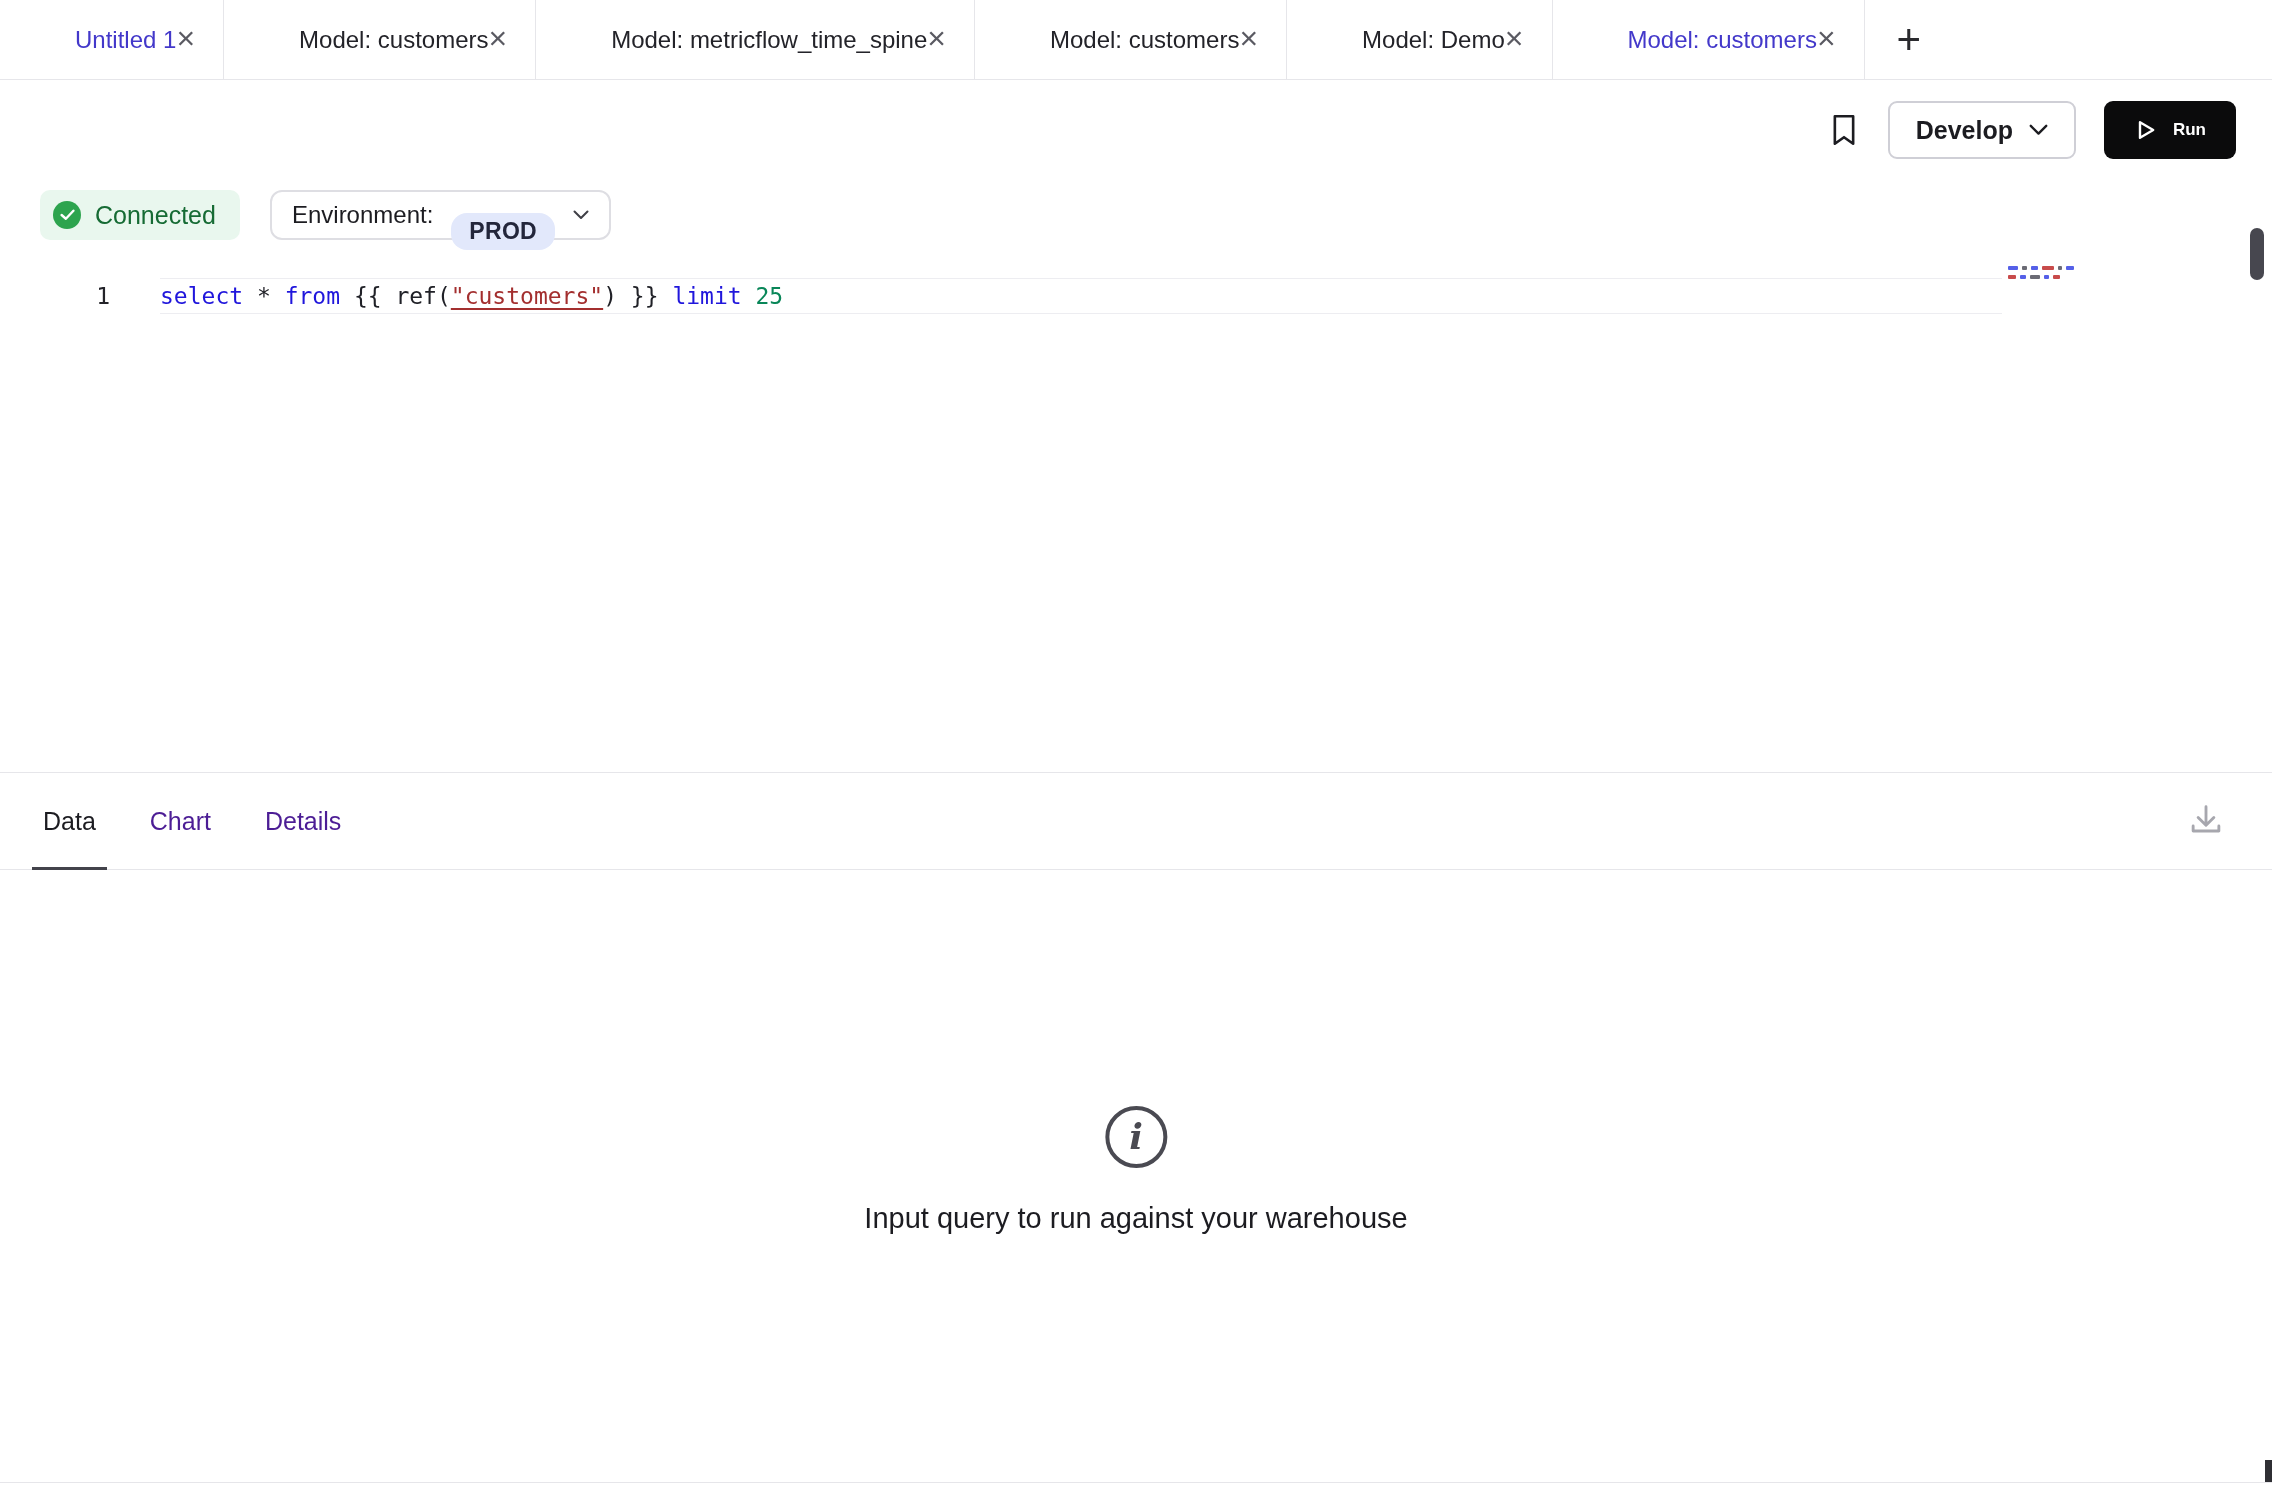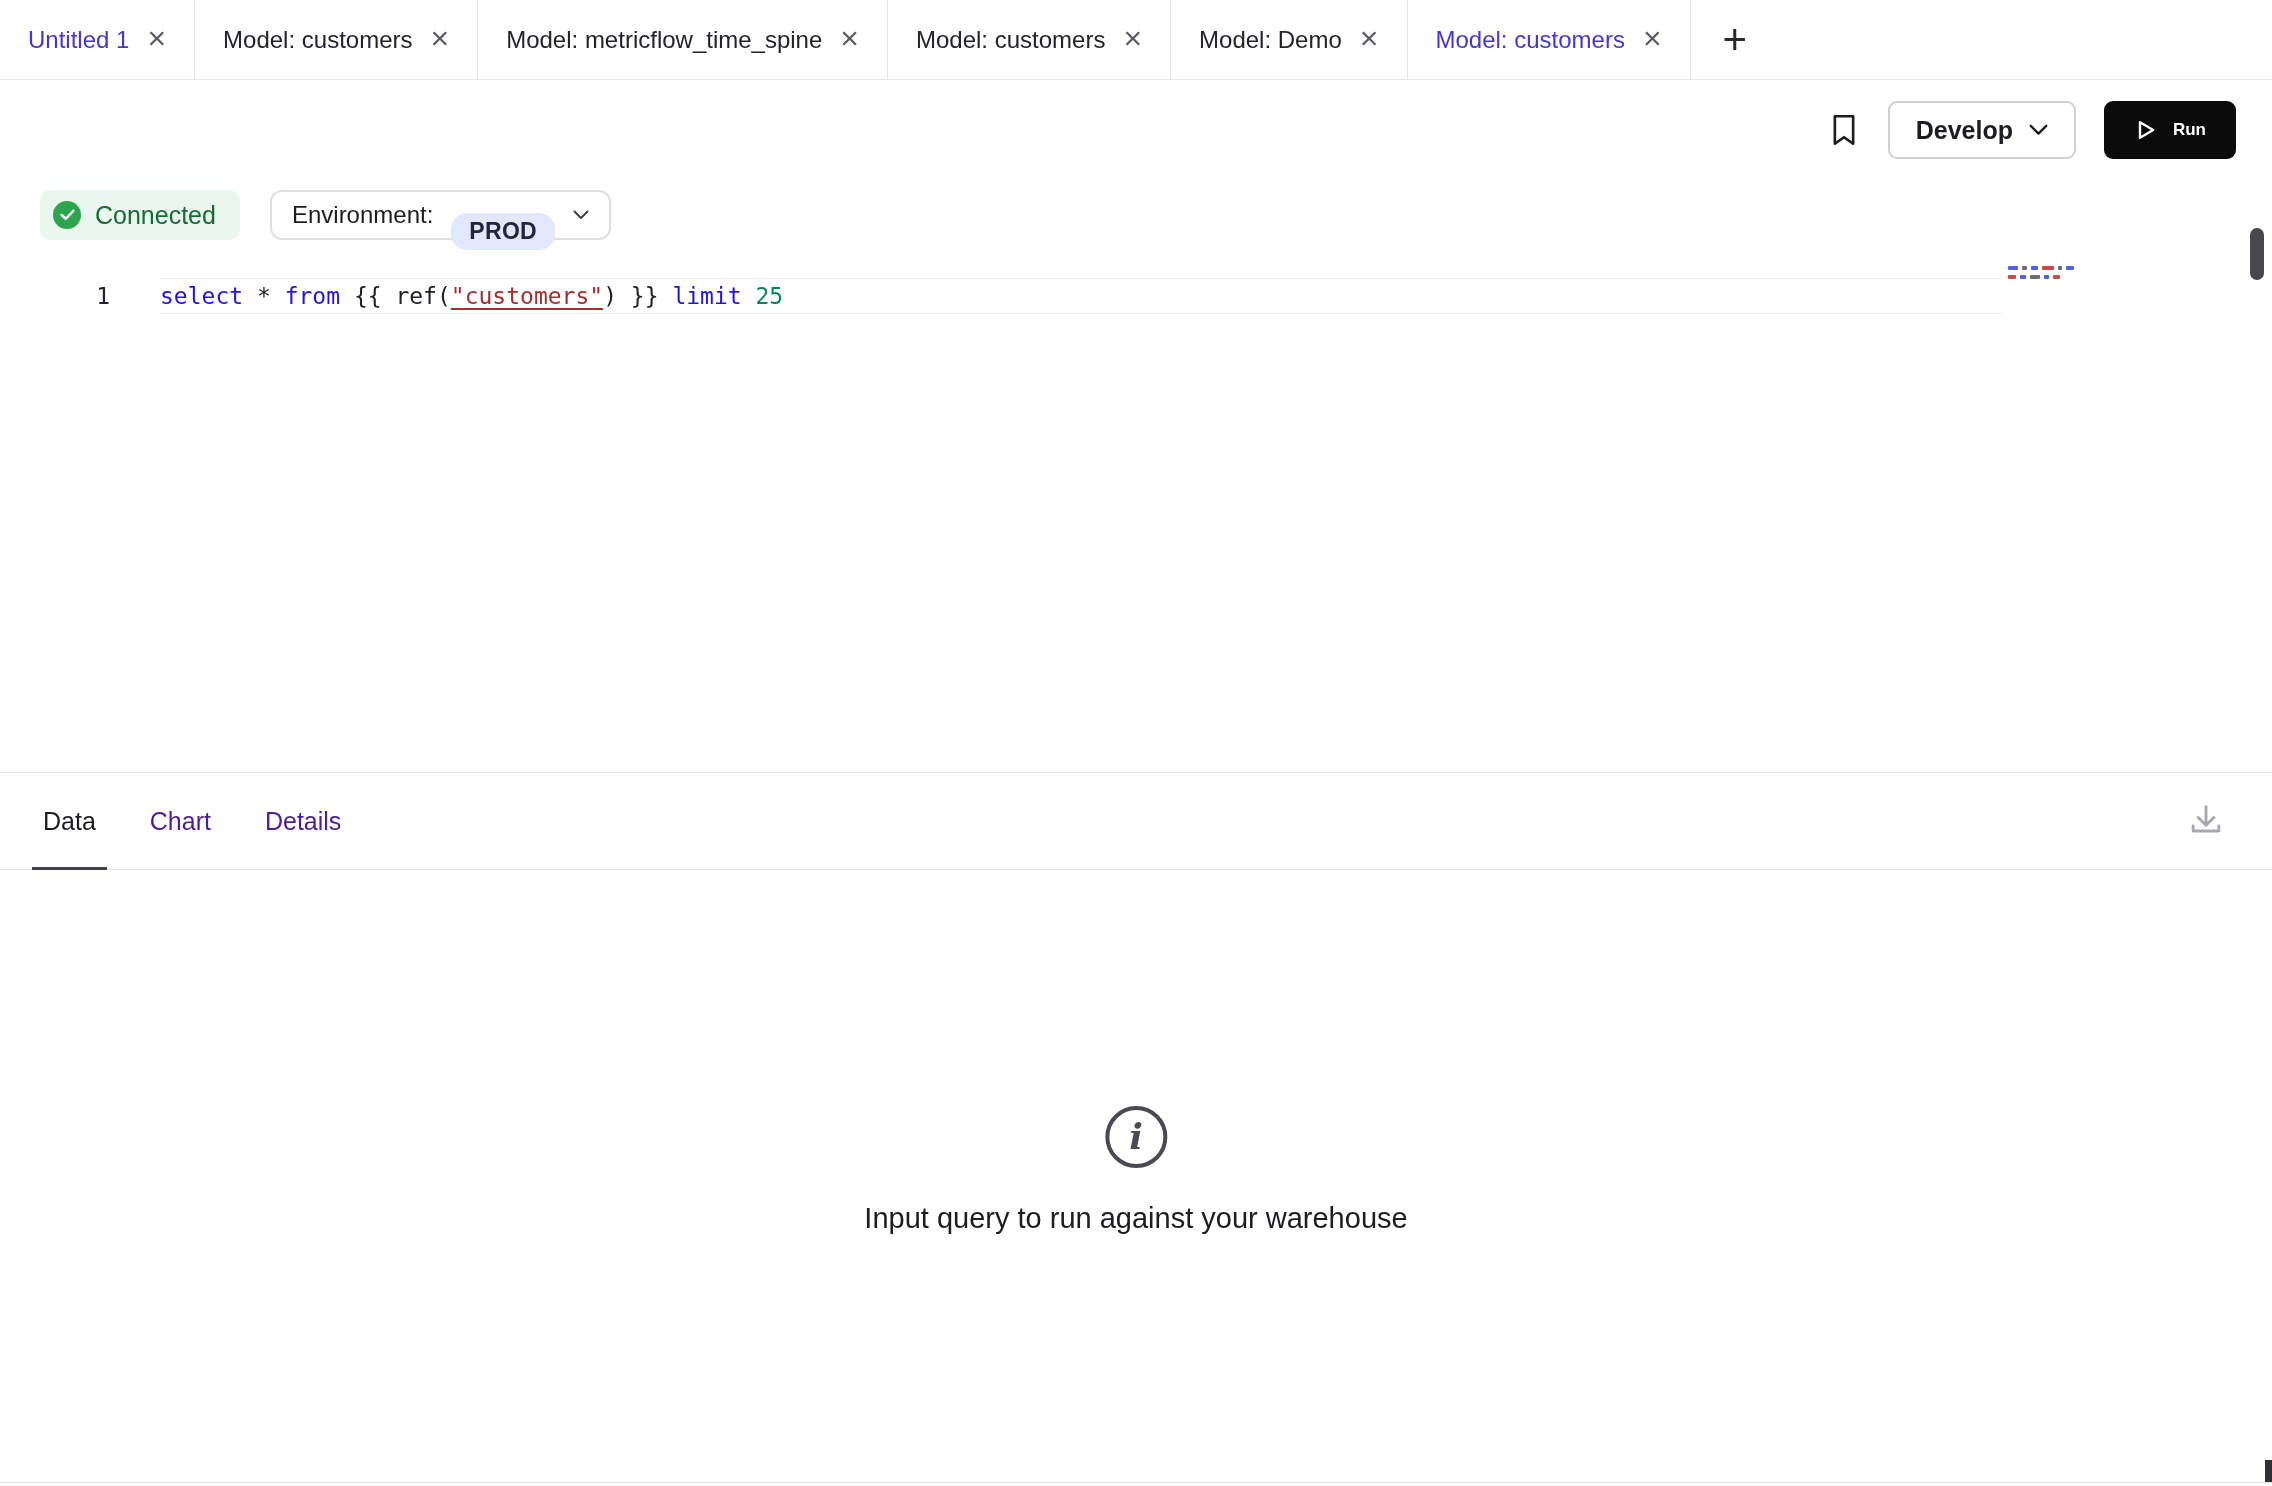--- a/index.html
+++ b/index.html
@@ -1,21 +1,21 @@
 <!DOCTYPE html>
 <html style="--accent-blue: #4338ca; --keyword-blue: #2016dc; --string-red: #a32f2f; --number-green: #098658; --success-green: #2da44e; --success-bg: #e9f7ee; --prod-badge-bg: #e2e8fb; --run-button-bg: #0b0b0c;"><head>
 <meta charset="utf-8">
 <style>
   * { margin:0; padding:0; box-sizing:border-box; }
   html, body { width:2272px; height:1486px; background:#ffffff; font-family:"Liberation Sans", sans-serif; color:#1c1c21; overflow:hidden; }
   .app { position:relative; width:2272px; height:1486px; background:#fff; }
 
   
   .tabbar { display:flex; height:80px; border-bottom:1px solid #e6e6ea; align-items:stretch; }
-  .tab { display:flex; align-items:center; gap:18px; padding:0 28px; border-right:1px solid #e6e6ea; font-size:24px; font-weight:500; color:#232329; cursor:default; }
+  .tab { display:flex; align-items:center; padding:0 28px; border-right:1px solid #e6e6ea; font-size:24px; font-weight:500; color:#232329; cursor:default;margin-left:47px; }
   .tab-label { white-space:nowrap; }
   .tab.blue .tab-label { color: var(--accent-blue, #4338ca); }
   .tab-close { font-size:32px; line-height:1; color:#5a5a62; margin-top:-3px; }
   .tab-add { display:flex; align-items:center; justify-content:center; padding:0 32px; font-size:42px; font-weight:300; color:#2a2a2e; }
 
   
   .toolbar { height:100px; display:flex; align-items:center; justify-content:flex-end; gap:28px; padding:0 36px; }
   .icon-btn { display:flex; align-items:center; justify-content:center; }
   .btn-develop { display:flex; align-items:center; gap:16px; height:58px; padding:0 26px; border:2px solid #cfcfd6; border-radius:9px; background:#fff; font-size:25px; font-weight:600; color:#1c1c21; font-family:inherit; }
   .btn-run { display:flex; align-items:center; gap:15px; height:58px; padding:0 30px; border:none; border-radius:9px; background:var(--run-button-bg, #0b0b0c); color:#fff; font-size:17px; font-weight:600; font-family:inherit; }

